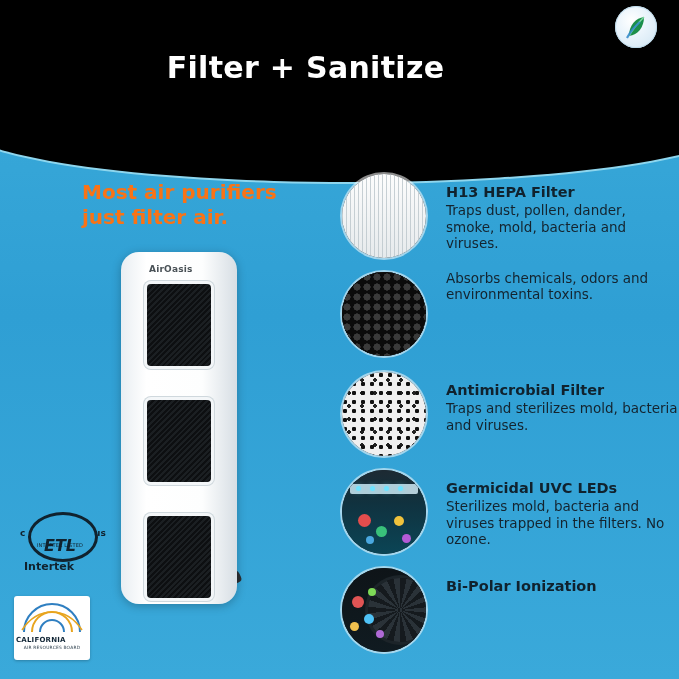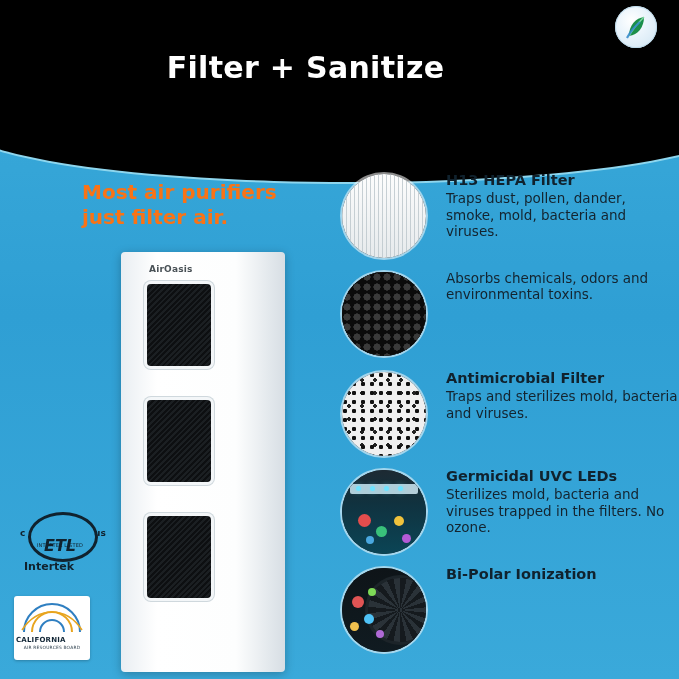--- a/index.html
+++ b/index.html
@@ -54,25 +54,24 @@
 
   
   .headline{
     position:absolute;left:82px;top:180px;width:240px;
     color:#f97316;font-size:20px;font-weight:700;line-height:1.25;
   }
 
   
   .device{position:absolute;left:113px;top:252px;width:140px;height:370px;}
   .device-body{
-    position:absolute;left:8px;top:0;width:116px;height:420px;
+    position:absolute;left:8px;top:0;width:116px;height:352px;
     background:linear-gradient(90deg,#e9eef2 0%, #ffffff 22%, #fdfefe 70%, #d7dee4 100%);
-    border-radius:4px;
+    border-radius:18px;
     box-shadow:0 2px 10px rgba(0,0,0,.25);
-    padding-left:48px;
   }
   .brand{
     position:absolute;left:28px;top:12px;width:70px;height:12px;
     color:#4a5257;font-size:9px;font-weight:700;letter-spacing:.2px;
   }
   .vent{
     position:absolute;left:26px;width:64px;border-radius:4px;
     background:repeating-linear-gradient(135deg,#0d0f11 0px,#0d0f11 2px,#1b1f22 2px,#1b1f22 4px);
     box-shadow:0 0 0 3px #f3f6f8, 0 0 0 4px #cfd8dd;
   }
@@ -104,21 +103,21 @@
   .carb-t2{position:absolute;left:2px;top:49px;width:72px;text-align:center;font-size:4.4px;color:#2a3c4a;letter-spacing:.2px;}
 
   
   .feature{position:absolute;left:342px;width:330px;}
   .fcircle{
     position:absolute;left:0;top:0;width:84px;height:84px;border-radius:50%;
     overflow:hidden;box-shadow:0 0 0 2px rgba(255,255,255,.55);
     background:#0b1418;
   }
   .ftext{position:absolute;left:104px;top:-2px;width:232px;}
-  .fhead{color:#10222e;font-size:14.5px;font-weight:700;line-height:1.2;margin-bottom:1px;}
+  .fhead{color:#10222e;font-size:14.5px;font-weight:700;line-height:1.2;margin-bottom:1px;margin-top:12px;}
   .fbody{color:#14242f;font-size:13.5px;line-height:1.22;}
 
   
   .hepa{
     width:100%;height:100%;
     background:
       repeating-linear-gradient(90deg, rgba(190,200,205,.85) 0px, rgba(190,200,205,.85) 1px, rgba(255,255,255,0) 1px, rgba(255,255,255,0) 4px),
       linear-gradient(180deg,#fdfdfd,#e6eaec);
   }
   .carbonmesh{

